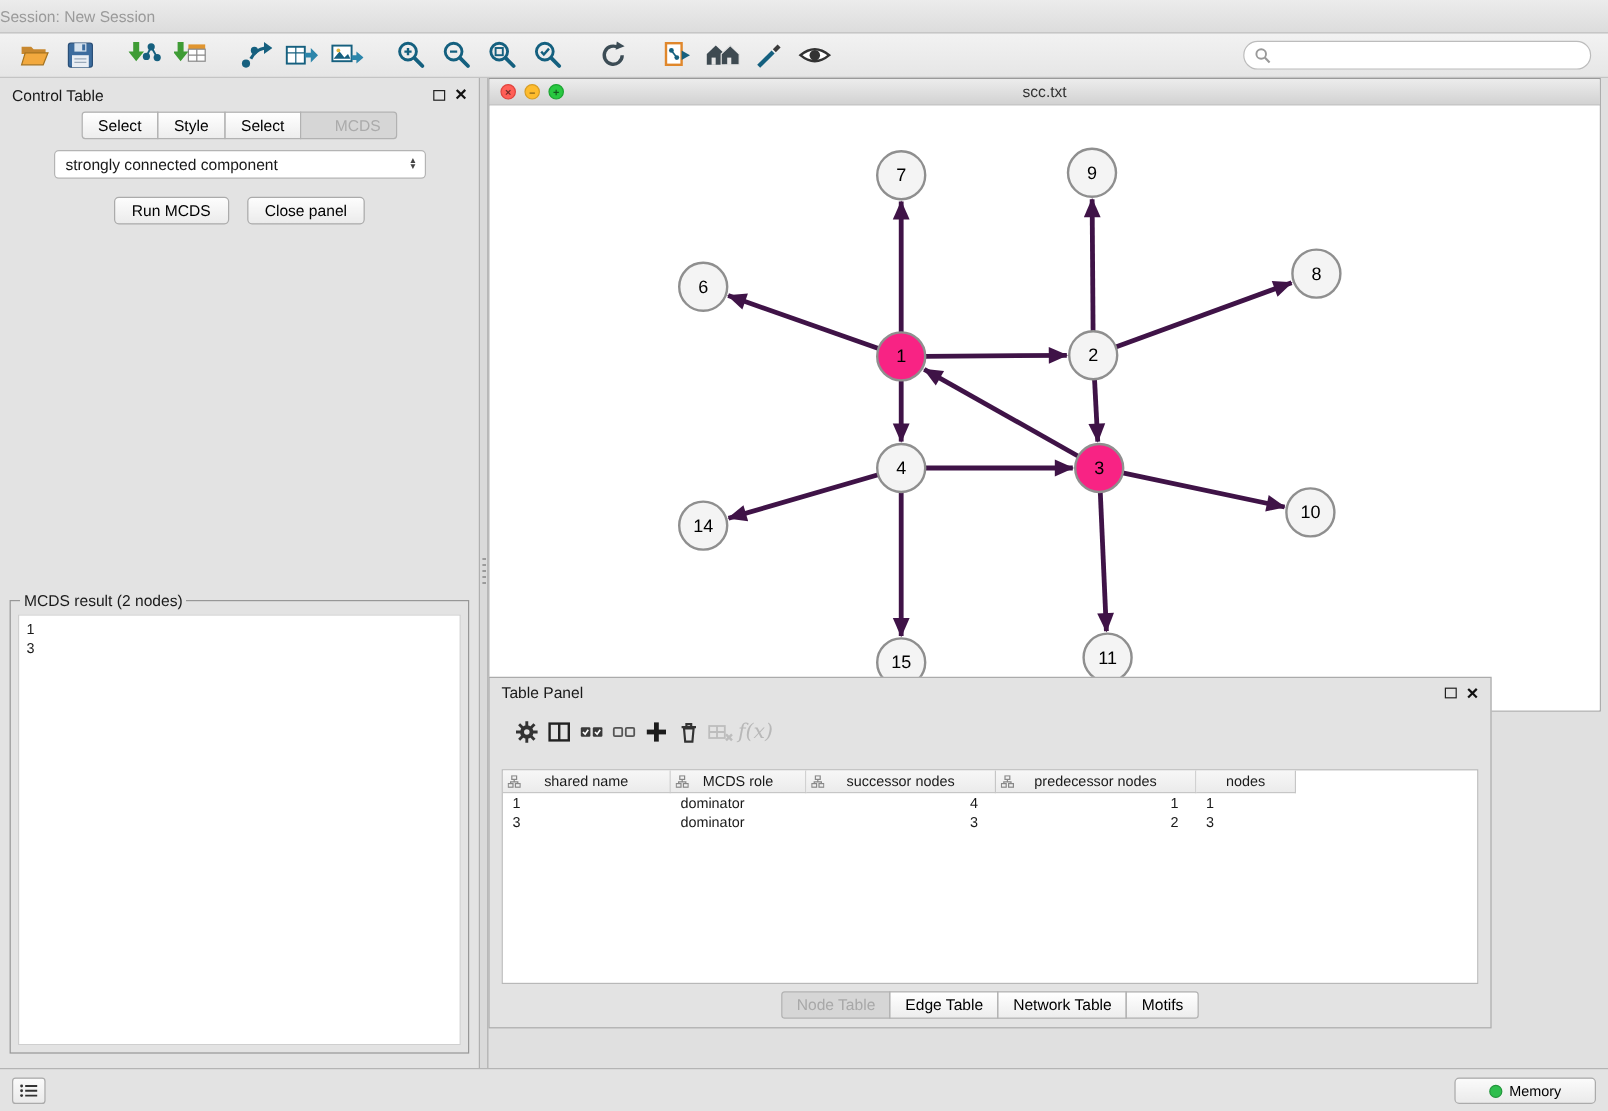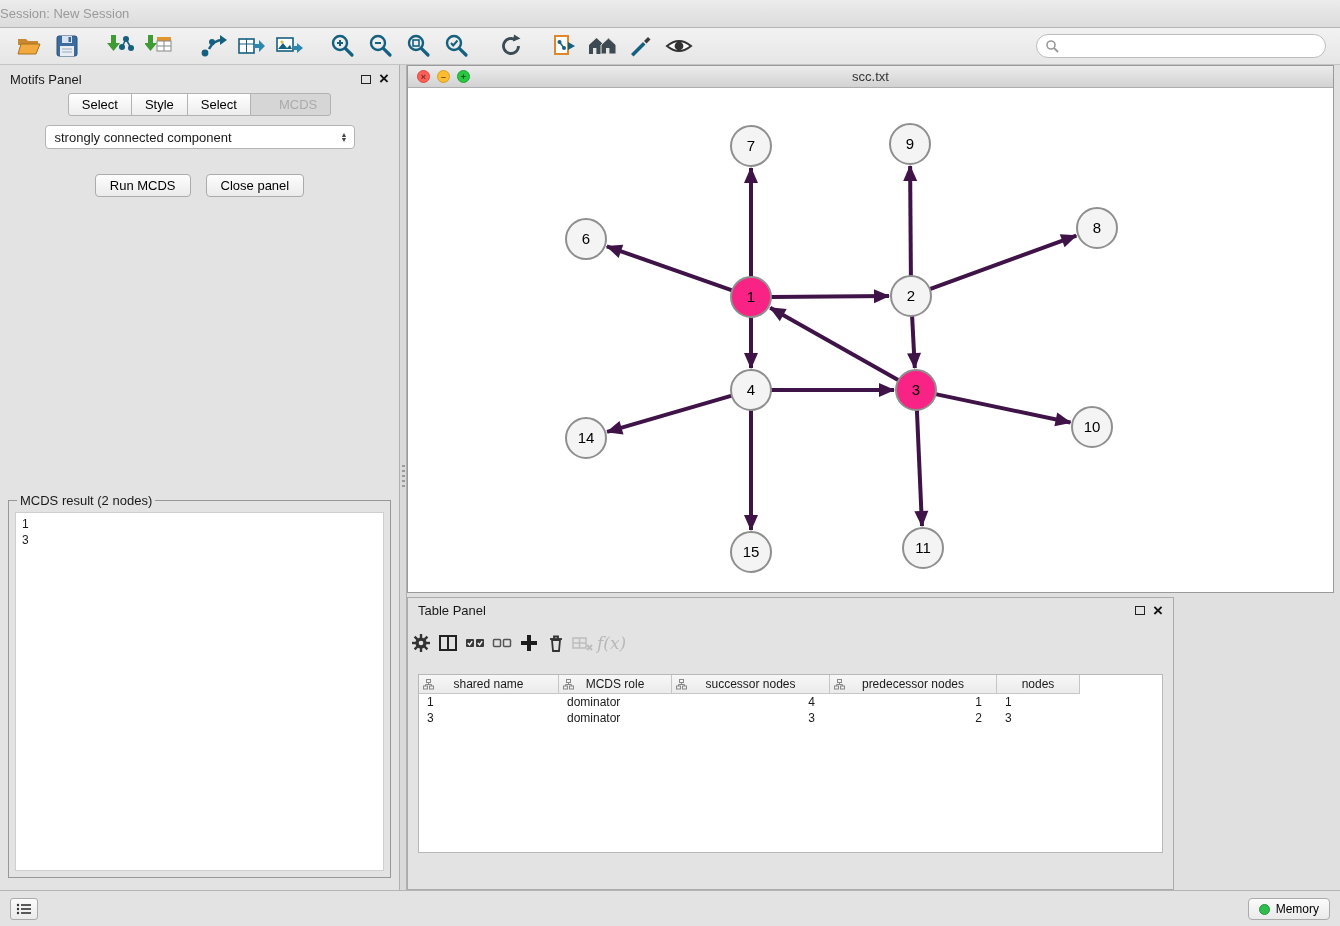--- a/index.html
+++ b/index.html
@@ -59,21 +59,21 @@
   .cp-tab:last-child { border-radius: 0 3px 3px 0; padding-left: 28px; }
   .cp-tab.active { background: #d6d6d6; color: #ababab; }
   .opt-label { text-align: center; margin-top: 24px; font-size: 13px; }
   .criterion-select {
     margin: 9px auto 14px auto; width: 310px; height: 24px;
     background: #fff; border: 1px solid #b4b4b4; border-radius: 4px;
     display: flex; align-items: center; justify-content: space-between;
     padding: 0 6px 0 9px; font-size: 13px;
   }
   .stepper { display: flex; flex-direction: column; line-height: 5px; font-size: 7px; color: #444; }
-  .cp-buttons { display: flex; justify-content: center; gap: 15px; margin-top: 25px; }
+  .cp-buttons { display: flex; justify-content: center; gap: 15px; margin-top: 15px; }
   .cp-btn {
     font-size: 13px; padding: 3px 14px;
     background: linear-gradient(#fdfdfd, #ebebeb);
     border: 1px solid #ababab; border-radius: 4px;
   }
   .result-fieldset {
     position: absolute; left: 8px; right: 8px; top: 428px; bottom: 12px;
     border: 1px solid #979797; padding: 4px 6px 6px 6px;
   }
   .result-fieldset legend { font-size: 13px; padding: 0 3px; margin-left: 2px; }
@@ -104,25 +104,25 @@
   .lights { position: absolute; left: 9px; top: 4px; display: flex; gap: 7px; }
   .light { width: 13px; height: 13px; border-radius: 50%; font-size: 9px; line-height: 13px;
     text-align: center; color: rgba(0,0,0,0.55); font-weight: bold; }
   .light.red { background: #ff5f57; border: 1px solid #e0443e; }
   .light.yellow { background: #febc2e; border: 1px solid #d89e24; }
   .light.green { background: #28c840; border: 1px solid #1da532; }
   .net-canvas { position: absolute; left: 0; top: 22px; right: 0; bottom: 0; background: #fff; }
 
   
   .table-panel {
-    position: absolute; left: 407px; top: 597px; width: 767px; height: 293px;
+    position: absolute; left: 407px; top: 564px; width: 836px; height: 293px;
     background: #e3e3e3; border: 1px solid #ababab;
   }
   .tp-header { height: 25px; display: flex; align-items: center; padding: 0 10px; font-size: 13px; }
-  .tp-toolbar { height: 40px; display: flex; align-items: center; gap: 1px; }
+  .tp-toolbar { height: 40px; display: flex; align-items: center; padding-left: 18px; gap: 1px; }
   .tp-tbtn { width: 26px; height: 26px; display: flex; align-items: center; justify-content: center; }
   .fx-label { font-family: "DejaVu Serif", serif; font-style: italic; color: #b8b8b8; font-size: 17px; }
   .tp-table {
     position: absolute; left: 10px; right: 10px; top: 76px; bottom: 36px;
     background: #fff; border: 1px solid #b8b8b8; overflow: hidden;
   }
   .tp-thead { display: flex; height: 19px; font-size: 12px; }
   .tp-th {
     background: linear-gradient(#f7f7f7, #ebebeb);
     border-right: 1px solid #c6c6c6; border-bottom: 1px solid #c6c6c6;
@@ -148,21 +148,21 @@
     background: #e3e3e3; border-top: 1px solid #b4b4b4;
   }
   .menu-btn {
     position: absolute; left: 10px; top: 7px; width: 28px; height: 22px;
     border: 1px solid #ababab; border-radius: 3px; background: linear-gradient(#fbfbfb,#eaeaea);
     display: flex; align-items: center; justify-content: center;
   }
   .memory-btn {
     position: absolute; right: 10px; top: 7px; height: 22px;
     border: 1px solid #ababab; border-radius: 4px; background: linear-gradient(#fbfbfb,#eaeaea);
-    display: flex; align-items: center; gap: 6px; padding: 0 10px; font-size: 12px;
+    display: flex; align-items: center; gap: 6px; padding: 0 28px; font-size: 12px;
   }
   .green-dot { width: 11px; height: 11px; border-radius: 50%; background: #2fbe4e; border: 1px solid #23963c; }
 </style>
 </head>
 <body>
 
 <div class="titlebar">Session: New Session</div>
 
 <div class="toolbar">
   <button class="tb">
@@ -297,21 +297,21 @@
     <svg width="14" height="14" viewBox="0 0 14 14" style="margin-right:5px;">
       <circle cx="6" cy="6" r="4" fill="none" stroke="#9a9a9a" stroke-width="1.6"></circle>
       <line x1="9" y1="9" x2="13" y2="13" stroke="#9a9a9a" stroke-width="1.8"></line>
     </svg>
     <input placeholder="" style="">
   </div>
 </div>
 
 <div class="control-panel">
   <div class="cp-header">
-    <span>Motifs Panel</span>
+    <span>Control Table</span>
     <span class="win-btns">
       <span class="float-ico"></span>
       <span class="close-x">×</span>
     </span>
   </div>
   <div class="cp-tabs">
     <button class="cp-tab">Select</button>
     <button class="cp-tab">Style</button>
     <button class="cp-tab">Select</button>
     <button class="cp-tab active">MCDS</button>
@@ -539,20 +539,26 @@
         </div>
         <div class="tp-row">
           <div class="tp-cell" style="width: 140px; text-align: left;">3</div>
           <div class="tp-cell" style="width: 113px; text-align: left;">dominator</div>
           <div class="tp-cell r" style="width: 158px; text-align: right;">3</div>
           <div class="tp-cell r" style="width: 167px; text-align: right;">2</div>
           <div class="tp-cell" style="width: 83px; text-align: left;">3</div>
         </div>
       </div>
   </div>
+  <div class="tp-tabs">
+    <button class="tp-tab active">Node Table</button>
+    <button class="tp-tab">Edge Table</button>
+    <button class="tp-tab">Network Table</button>
+    <button class="tp-tab">Motifs</button>
+  </div>
 </div>
 
 <div class="statusbar">
   <button class="menu-btn">
     <svg width="16" height="12" viewBox="0 0 16 12">
       <circle cx="2" cy="2" r="1.2" fill="#333"></circle>
         <line x1="5" y1="2" x2="15" y2="2" stroke="#333" stroke-width="1.6"></line>
       <circle cx="2" cy="6" r="1.2" fill="#333"></circle>
         <line x1="5" y1="6" x2="15" y2="6" stroke="#333" stroke-width="1.6"></line>
       <circle cx="2" cy="10" r="1.2" fill="#333"></circle>

